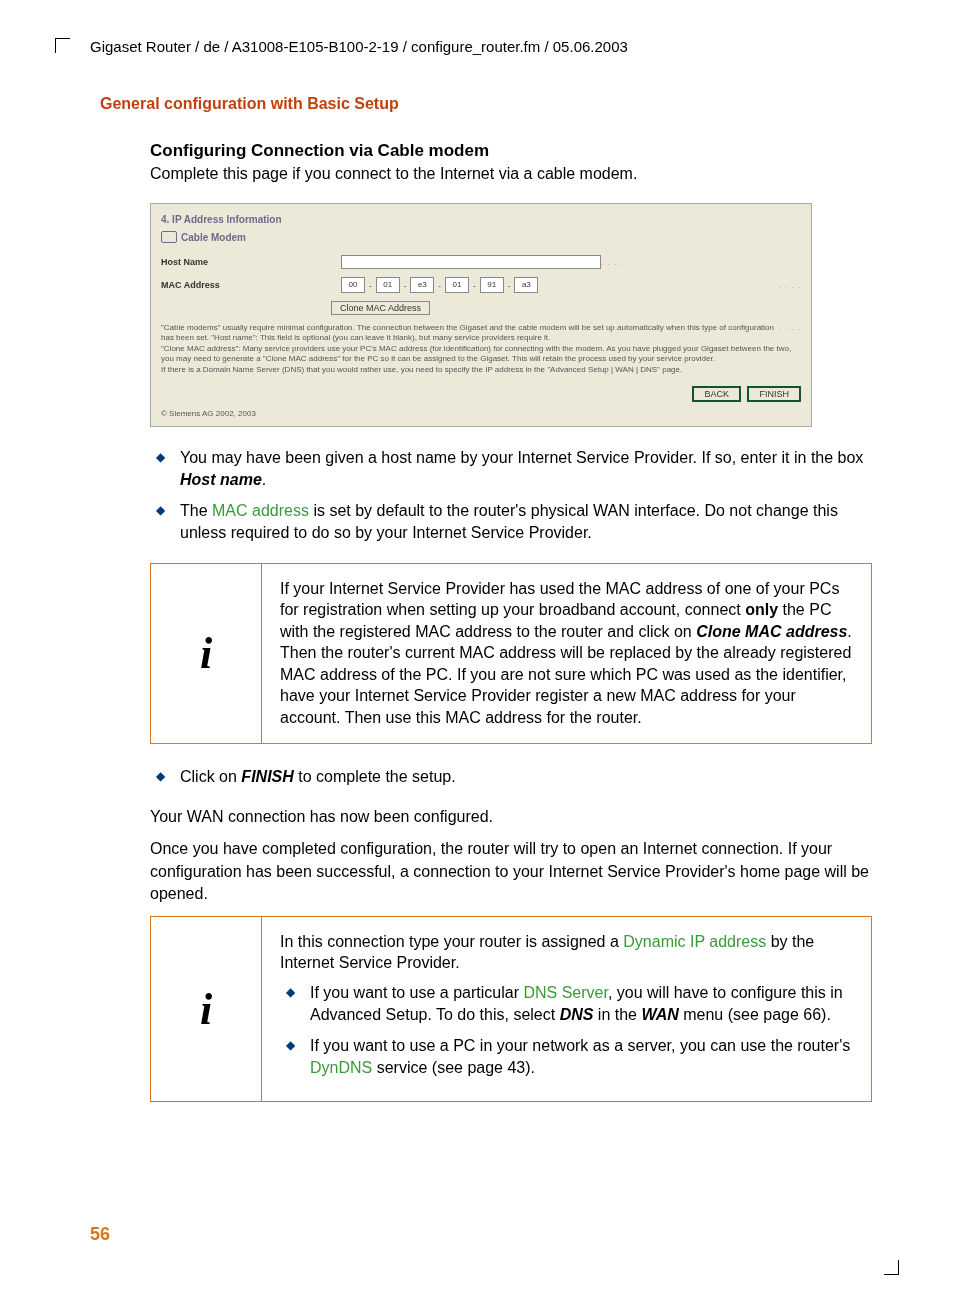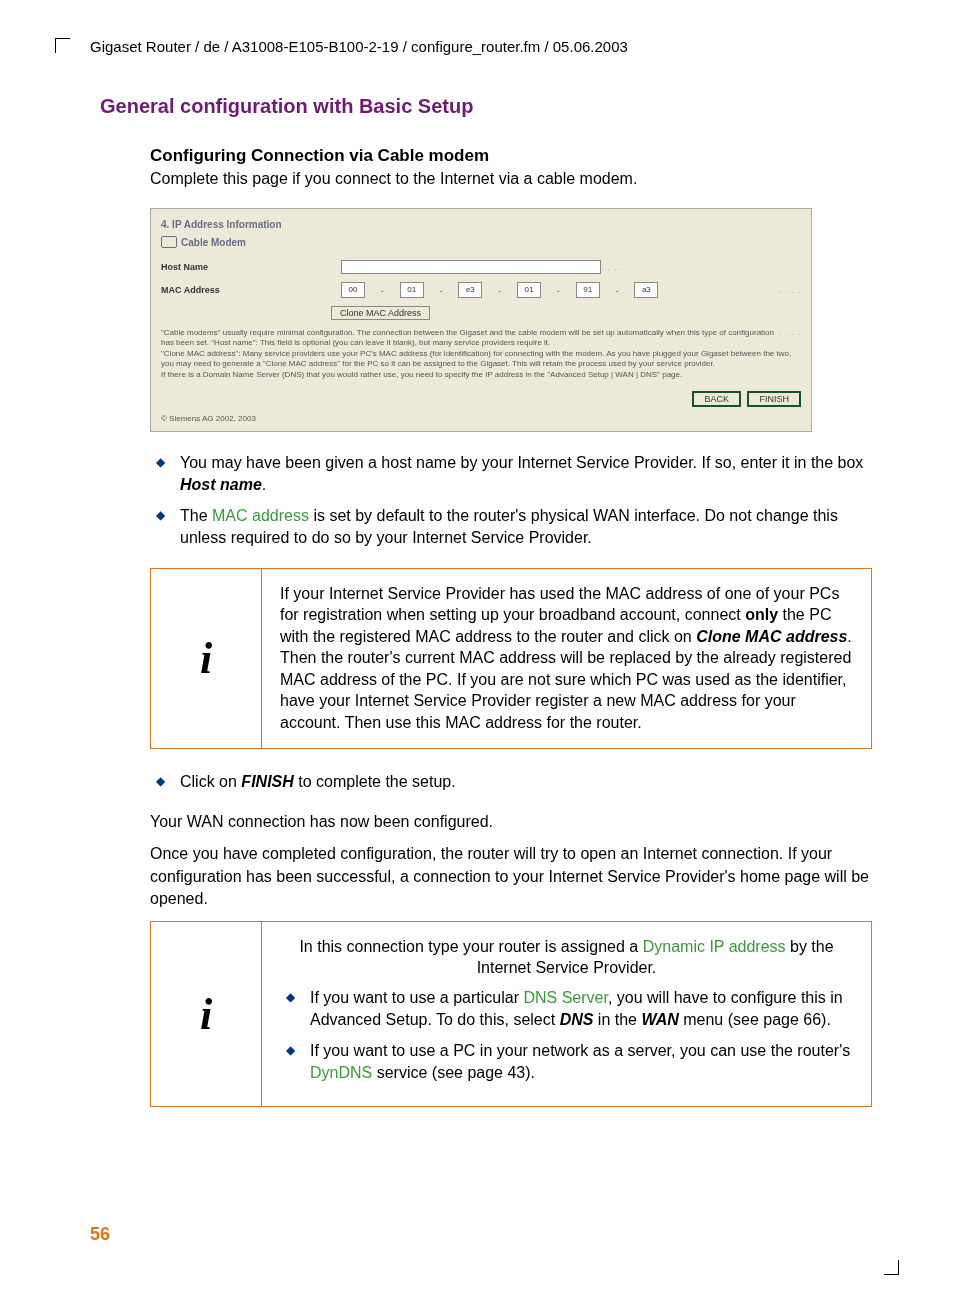--- a/index.html
+++ b/index.html
@@ -21,22 +21,22 @@
     position: absolute;
   }
   .crop-tl { top: 30px; left: 55px; width: 14px; height: 14px; border-left: 1px solid #000; border-top: 1px solid #000; }
   .crop-tl::after { content:""; position:absolute; top:-1px; left:-1px; width:1px; height:14px; background:#000;}
   .crop-br { bottom: 40px; right: 55px; width: 14px; height: 14px; border-right: 1px solid #000; border-bottom: 1px solid #000; }
   .header-path {
     font-size: 15px;
     margin: 0 0 40px 20px;
   }
   h1.section {
-    color: #701a75;
-    font-size: 20px;
+    color: #c2410c;
+    font-size: 16px;
     font-weight: bold;
     margin: 0 0 28px 30px;
   }
   h2.sub {
     font-size: 17px;
     font-weight: bold;
     margin: 0 0 4px 80px;
   }
   p.lead {
     margin: 0 0 20px 80px;
@@ -66,21 +66,21 @@
     align-items:center;
     gap:4px;
   }
   .modem-icon {
     width:14px; height:10px; border:1px solid #6b6b8a; border-radius:2px; display:inline-block;
   }
   .ss-row { display:flex; padding: 4px 10px; align-items:center; }
   .ss-label { width: 180px; font-weight:bold; color:#333; font-size:9px;}
   .ss-input { background:#fff; border:1px solid #888; height:14px; font-size:9px; padding:0 2px; box-sizing:border-box;}
   .ss-host { width: 260px; }
-  .mac-group { display:flex; gap:16px; align-items:center;}
+  .mac-group { display:flex; gap:4px; align-items:center;}
   .mac-box { width:22px; height:14px; background:#fff; border:1px solid #888; font-size:8px; text-align:center; line-height:14px;}
   .mac-sep { font-size:8px;}
   .ss-btn { background:#ece9d8; border:1px solid #888; font-size:9px; padding:1px 8px; margin-left:180px; margin-top:4px; display:inline-block;}
   .ss-help { font-size:8px; color:#555; padding: 8px 10px; line-height:1.3;}
   .ss-bottom { text-align:right; padding: 6px 10px;}
   .ss-nav-btn { background:#ece9d8; border:2px solid #14532d; font-size:9px; padding:1px 10px; margin-left:4px;}
   .ss-copy { font-size:8px; color:#555; padding: 4px 10px 8px 10px;}
   .dots { color:#999; font-size:8px; float:right; letter-spacing:1px;}
   ul.diamond {
     list-style:none;
@@ -218,21 +218,21 @@
       <span>Click on </span><b><i>FINISH</i></b><span> to complete the setup.</span>
     </li>
   </ul>
 
   <p class="plain">Your WAN connection has now been configured.</p>
   <p class="plain">Once you have completed configuration, the router will try to open an Internet connection. If your configuration has been successful, a connection to your Internet Service Provider's home page will be opened.</p>
 
   <div class="info-box">
     <div class="info-i">i</div>
     <div class="info-body">
-      <div style="margin-bottom:8px;text-align:center;">
+      <div style="margin-bottom:8px;">
         <span>In this connection type your router is assigned a </span><span class="green">Dynamic IP address</span><span> by the Internet Service Provider.</span>
       </div>
       <ul class="diamond" style="margin:0;">
         <li>
           <span>If you want to use a particular </span><span class="green">DNS Server</span><span>, you will have to configure this in Advanced Setup. To do this, select </span><b><i>DNS</i></b><span> in the </span><b><i>WAN</i></b><span> menu (see page 66).</span>
         </li>
         <li>
           <span>If you want to use a PC in your network as a server, you can use the router's </span><span class="green">DynDNS</span><span> service (see page 43).</span>
         </li>
       </ul>

